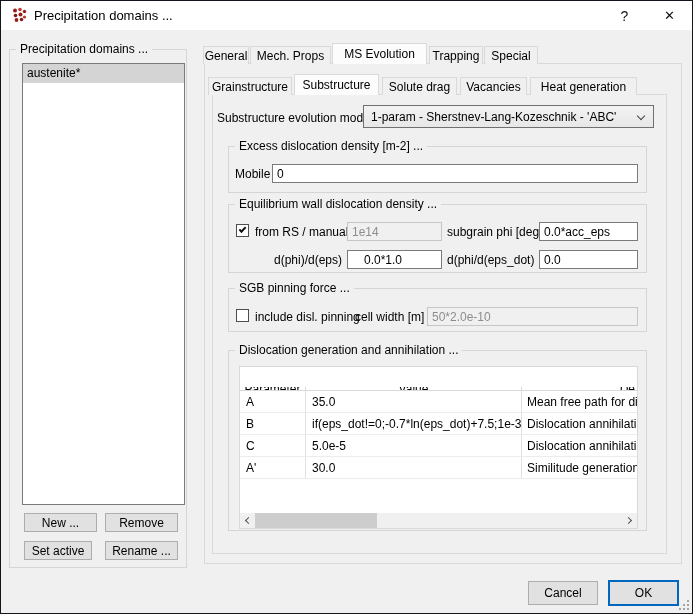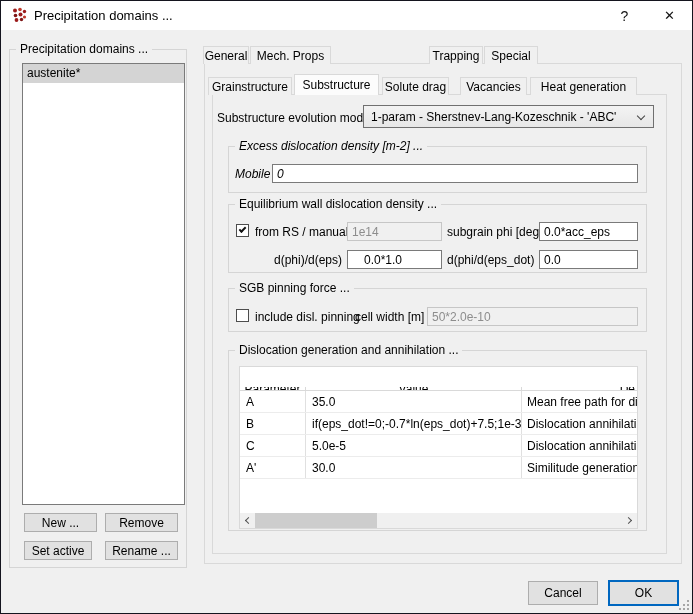--- a/index.html
+++ b/index.html
@@ -102,37 +102,38 @@
     <div class="list-item selected">austenite*</div>
   </div>
   <div class="btn" style="left:23px; top:512px; width:73px; height:19px;">New ...</div>
   <div class="btn" style="left:104px; top:512px; width:73px; height:19px;">Remove</div>
   <div class="btn" style="left:23px; top:540px; width:68px; height:19px;">Set active</div>
   <div class="btn" style="left:104px; top:540px; width:73px; height:19px;">Rename ...</div>
 
   <div class="tabpage" style="left:203px; top:62px; width:478px; height:501px;"></div>
   <div class="tab" style="left:202px; top:45px; width:46px; height:18px;">General</div>
   <div class="tab" style="left:249px; top:45px; width:81px; height:18px;">Mech. Props</div>
+  <div class="tab selected" style="left:331px; top:42px; width:95px; height:21px;">MS Evolution</div>
   <div class="tab" style="left:428px; top:45px; width:54px; height:18px;">Trapping</div>
   <div class="tab" style="left:483px; top:45px; width:54px; height:18px;">Special</div>
 
   <div class="tabpage" style="left:211px; top:93px; width:455px; height:460px; z-index:2;"></div>
   <div class="tab" style="left:207px; top:76px; width:84px; height:18px; z-index:2;">Grainstructure</div>
   <div class="tab selected" style="left:293px; top:73px; width:85px; height:21px;">Substructure</div>
-  <div class="tab" style="left:381px; top:76px; width:67px; height:18px; z-index:2;">Solute drag</div>
+  <div class="tab" style="left:381px; top:76px; width:75px; height:18px; z-index:2;">Solute drag</div>
   <div class="tab" style="left:459px; top:76px; width:67px; height:18px; z-index:2;">Vacancies</div>
   <div class="tab" style="left:529px; top:76px; width:107px; height:18px; z-index:2;">Heat generation</div>
 
   <span class="label" style="left:216px; top:110px; z-index:4;">Substructure evolution model</span>
   <div class="combobox" style="left:362px; top:104px; width:291px; height:23px; z-index:4;">
     <span>1-param - Sherstnev-Lang-Kozeschnik - 'ABC'</span>
     <span class="chev-down"></span>
   </div>
 
-  <div class="groupbox" style="left:227px; top:145px; width:419px; height:47px; z-index:4;font-style:italic;">
+  <div class="groupbox" style="left:227px; top:145px; width:419px; height:47px; z-index:4;">
     <span class="gb-label">Excess dislocation density [m-2] ...</span>
     <span class="label" style="left:6px; top:20px;">Mobile</span>
     <div class="input" style="left:43px; top:17px; width:366px; height:19px;">0</div>
   </div>
 
   <div class="groupbox" style="left:227px; top:203px; width:419px; height:69px; z-index:4;">
     <span class="gb-label">Equilibrium wall dislocation density ...</span>
     <div class="checkbox" style="left:7px; top:19px;">
       <span class="check"></span>
     </div>

